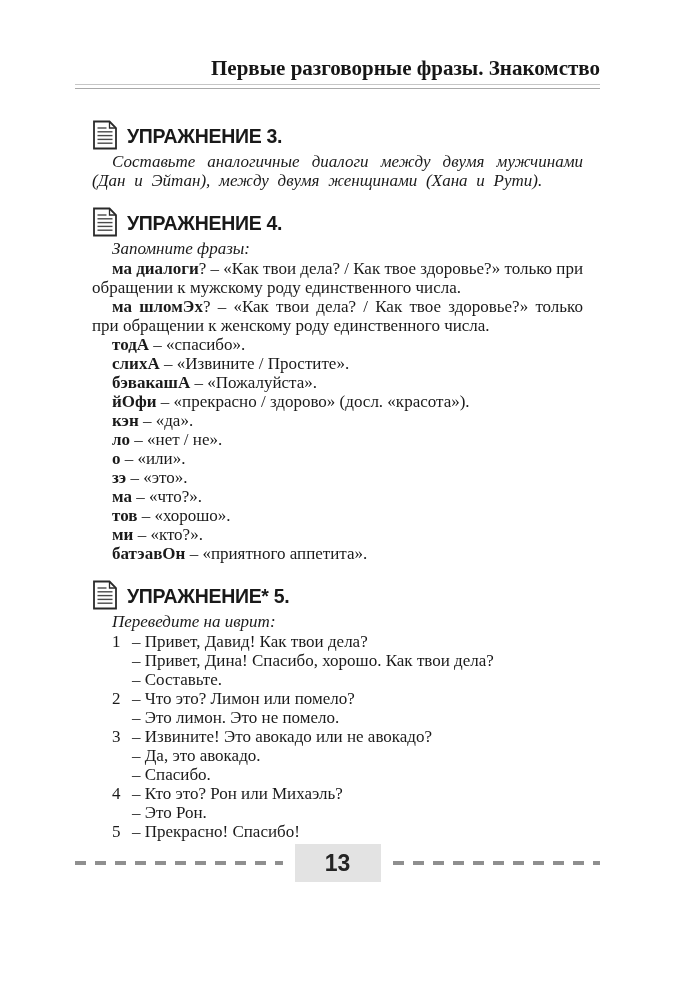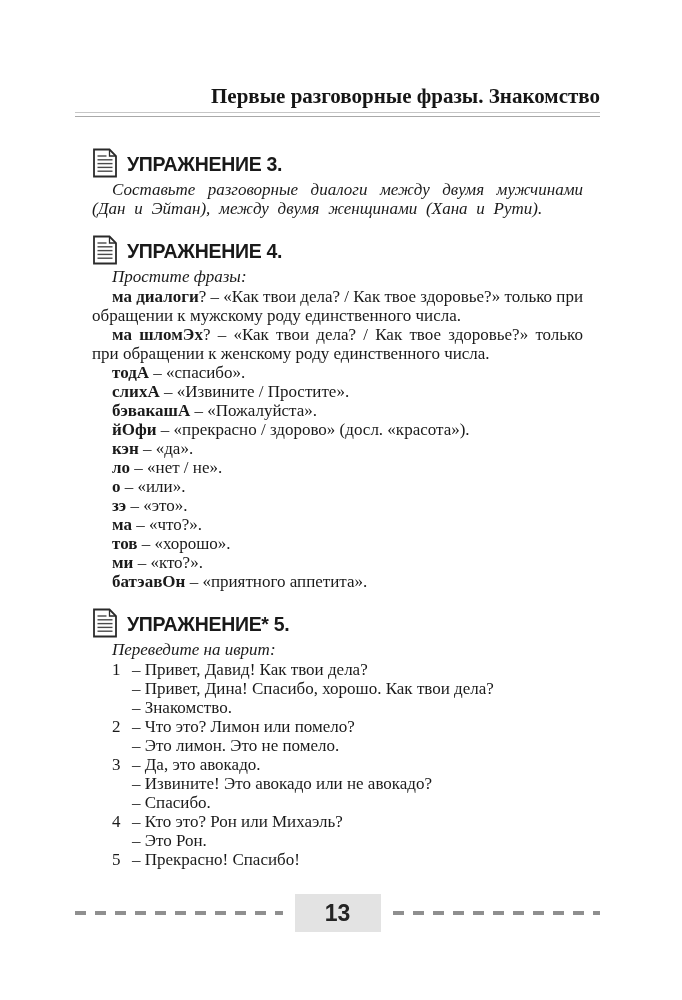--- a/index.html
+++ b/index.html
@@ -10,21 +10,21 @@
     font-family:"Liberation Serif",serif;
     color:#1a1a1a;
     overflow:hidden;
   }
   .content{
     position:absolute;left:75px;top:0;width:525px;
     font-size:17px;line-height:19.2px;
   }
   
   .header-title{
-    margin-top:84px;
+    margin-top:56px;
     text-align:right;
     font-weight:700;
     font-size:21px;line-height:24px;
     color:#161616;
   }
   .header-rule{
     margin-top:4px;height:3px;
     border-top:1px solid #c6c6c6;
     border-bottom:1px solid #a9a9a9;
   }
@@ -55,21 +55,21 @@
     hyphens:manual;-webkit-hyphens:manual;
   }
   .para .term,.vocab-line .term{font-weight:700;}
   .vocab-line{margin:0;text-indent:20px;line-height:19px;}
   
   .dlg-item{display:flex;line-height:19px;}
   .dlg-num{flex:none;width:40px;padding-left:20px;box-sizing:border-box;}
   .dlg-lines{flex:1;}
   
   .footer{
-    position:absolute;left:75px;top:894px;width:525px;height:38px;
+    position:absolute;left:75px;top:844px;width:525px;height:38px;
     display:flex;align-items:center;gap:12px;
   }
   .dash-line{
     flex:1;height:4px;
     background:repeating-linear-gradient(90deg,#8f8f8f 0 11px,transparent 11px 20px);
   }
   .page-num-box{
     flex:none;width:86px;height:38px;
     background:#e3e3e3;
     display:flex;align-items:center;justify-content:center;
@@ -96,39 +96,39 @@
             <path d="M17.5 1.5 L17.5 8 L24 8" fill="none" stroke="#2a2a2a" stroke-width="1.3"></path>
             <path d="M5.5 8 H14.5" stroke="#4a4a4a" stroke-width="1.4"></path>
             <path d="M5.5 11.8 H20.5" stroke="#4a4a4a" stroke-width="1.4"></path>
             <path d="M5.5 15.6 H20.5" stroke="#4a4a4a" stroke-width="1.4"></path>
             <path d="M5.5 19.4 H20.5" stroke="#4a4a4a" stroke-width="1.4"></path>
             <path d="M5.5 23.2 H20.5" stroke="#4a4a4a" stroke-width="1.4"></path>
           </svg>
         </span>
         <span class="ex-title">УПРАЖНЕНИЕ 3.</span>
       </div>
-      <p class="instruction just">Составьте разговорные диалоги между двумя мужчинами (Дан и Эйтан), между двумя женщинами (Хана и Рути).</p>
+      <p class="instruction just">Составьте аналогичные диалоги между двумя мужчинами (Дан и Эйтан), между двумя женщинами (Хана и Рути).</p>
     </section>
 
     <section class="exercise ex4">
       <div class="ex-head">
         <span class="doc-icon">
           <svg width="26" height="30" viewBox="0 0 26 30">
             <path d="M2 1.5 L17.5 1.5 L24 8 L24 28.5 L2 28.5 Z" fill="#ffffff" stroke="#2a2a2a" stroke-width="1.8"></path>
             <path d="M17.5 1.5 L17.5 8 L24 8" fill="none" stroke="#2a2a2a" stroke-width="1.3"></path>
             <path d="M5.5 8 H14.5" stroke="#4a4a4a" stroke-width="1.4"></path>
             <path d="M5.5 11.8 H20.5" stroke="#4a4a4a" stroke-width="1.4"></path>
             <path d="M5.5 15.6 H20.5" stroke="#4a4a4a" stroke-width="1.4"></path>
             <path d="M5.5 19.4 H20.5" stroke="#4a4a4a" stroke-width="1.4"></path>
             <path d="M5.5 23.2 H20.5" stroke="#4a4a4a" stroke-width="1.4"></path>
           </svg>
         </span>
         <span class="ex-title">УПРАЖНЕНИЕ 4.</span>
       </div>
-      <p class="instruction">Простите фразы:</p>
+      <p class="instruction">Запомните фразы:</p>
       <div id="paras">
           <p class="para"><span class="term">ма диалоги</span><span class="rest">? – «Как твои дела? / Как твое здоровье?» только при об­ращении к мужскому роду единственного числа.</span></p>
           <p class="para"><span class="term">ма шломЭх</span><span class="rest">? – «Как твои дела? / Как твое здоровье?» только при об­ращении к женскому роду единственного числа.</span></p>
         </div>
       <div id="vocab">
           <p class="vocab-line"><span class="term">тодА</span><span class="rest"> – «спасибо».</span></p>
           <p class="vocab-line"><span class="term">слихА</span><span class="rest"> – «Извините / Простите».</span></p>
           <p class="vocab-line"><span class="term">бэвакашА</span><span class="rest"> – «Пожалуйста».</span></p>
           <p class="vocab-line"><span class="term">йОфи</span><span class="rest"> – «прекрасно / здорово» (досл. «красота»).</span></p>
           <p class="vocab-line"><span class="term">кэн</span><span class="rest"> – «да».</span></p>
@@ -157,35 +157,35 @@
         </span>
         <span class="ex-title">УПРАЖНЕНИЕ* 5.</span>
       </div>
       <p class="instruction">Переведите на иврит:</p>
       <div id="dialogues">
           <div class="dlg-item">
             <span class="dlg-num">1</span>
             <div class="dlg-lines">
               <div class="dlg-line">– Привет, Давид! Как твои дела?</div>
               <div class="dlg-line">– Привет, Дина! Спасибо, хорошо. Как твои дела?</div>
-              <div class="dlg-line">– Знакомство.</div>
+              <div class="dlg-line">– Составьте.</div>
             </div>
           </div>
           <div class="dlg-item">
             <span class="dlg-num">2</span>
             <div class="dlg-lines">
               <div class="dlg-line">– Что это? Лимон или помело?</div>
               <div class="dlg-line">– Это лимон. Это не помело.</div>
             </div>
           </div>
           <div class="dlg-item">
             <span class="dlg-num">3</span>
             <div class="dlg-lines">
+              <div class="dlg-line">– Извините! Это авокадо или не авокадо?</div>
               <div class="dlg-line">– Да, это авокадо.</div>
-              <div class="dlg-line">– Извините! Это авокадо или не авокадо?</div>
               <div class="dlg-line">– Спасибо.</div>
             </div>
           </div>
           <div class="dlg-item">
             <span class="dlg-num">4</span>
             <div class="dlg-lines">
               <div class="dlg-line">– Кто это? Рон или Михаэль?</div>
               <div class="dlg-line">– Это Рон.</div>
             </div>
           </div>

